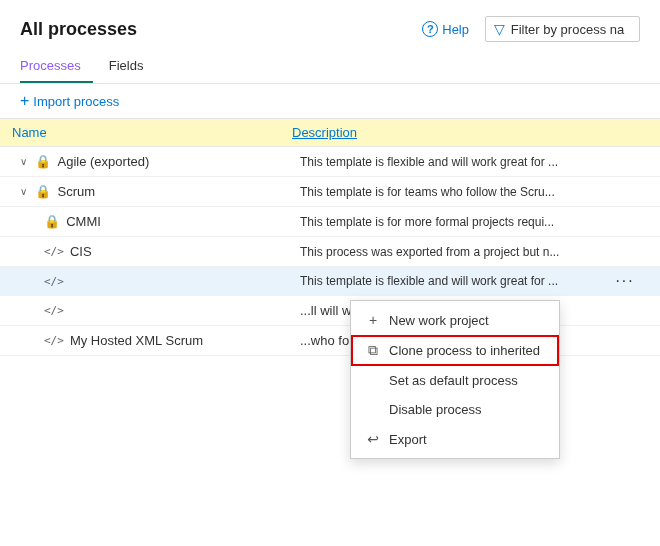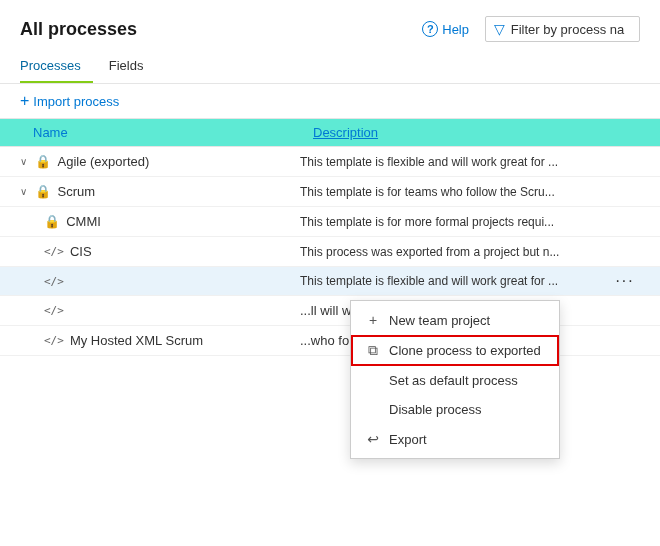--- a/index.html
+++ b/index.html
@@ -49,22 +49,22 @@
     }
     .tab {
       padding: 8px 12px 8px 0;
       margin-right: 16px;
       cursor: pointer;
       font-size: 13px;
       color: #333;
       border-bottom: 2px solid transparent;
     }
     .tab.active {
-      color: #0369a1;
-      border-bottom: 2px solid #84cc16;
+      color: #8b5cf6;
+      border-bottom: 2px solid #0f766e;
     }
     .toolbar {
       display: flex;
       align-items: center;
       padding: 8px 20px;
       border-bottom: 1px solid #e5e5e5;
     }
     .import-btn {
       display: flex;
       align-items: center;
@@ -73,23 +73,23 @@
       font-size: 13px;
       cursor: pointer;
       background: none;
       border: none;
     }
     .table {
       width: 100%;
     }
     .table-header {
       display: flex;
-      padding: 6px 33px;
+      padding: 6px 12px;
       border-bottom: 1px solid #e5e5e5;
-      background: #5eead4;
+      background: #fef9c3;
       justify-content: center;
     }
     .col-name { flex: 0 0 280px; color: #0078d4; font-size: 13px; }
     .col-desc { flex: 1; color: #0078d4; font-size: 13px; text-decoration: underline; }
     .table-row {
       display: flex;
       align-items: center;
       padding: 7px 20px;
       border-bottom: 1px solid #f0f0f0;
       position: relative;
@@ -271,25 +271,25 @@
       <span class="icon-code">&lt;/&gt;</span>
       <span class="row-name-text">My Hosted XML Scrum</span>
     </div>
     <div class="row-desc-cell" style="color:#333; font-size:13px;">...who follow the Scru...</div>
   </div>
 </div>
 
 <div class="context-menu" style="top: 300px; right: 100px; position: absolute;">
   <div class="menu-item">
     <span class="menu-icon">+</span>
-    <span>New team project</span>
+    <span>New work project</span>
   </div>
   <div class="menu-item highlighted">
     <span class="menu-icon">⧉</span>
-    <span>Clone process to exported</span>
+    <span>Clone process to inherited</span>
   </div>
   <div class="menu-item">
     <span class="menu-icon"></span>
     <span>Set as default process</span>
   </div>
   <div class="menu-item">
     <span class="menu-icon"></span>
     <span>Disable process</span>
   </div>
   <div class="menu-item">

